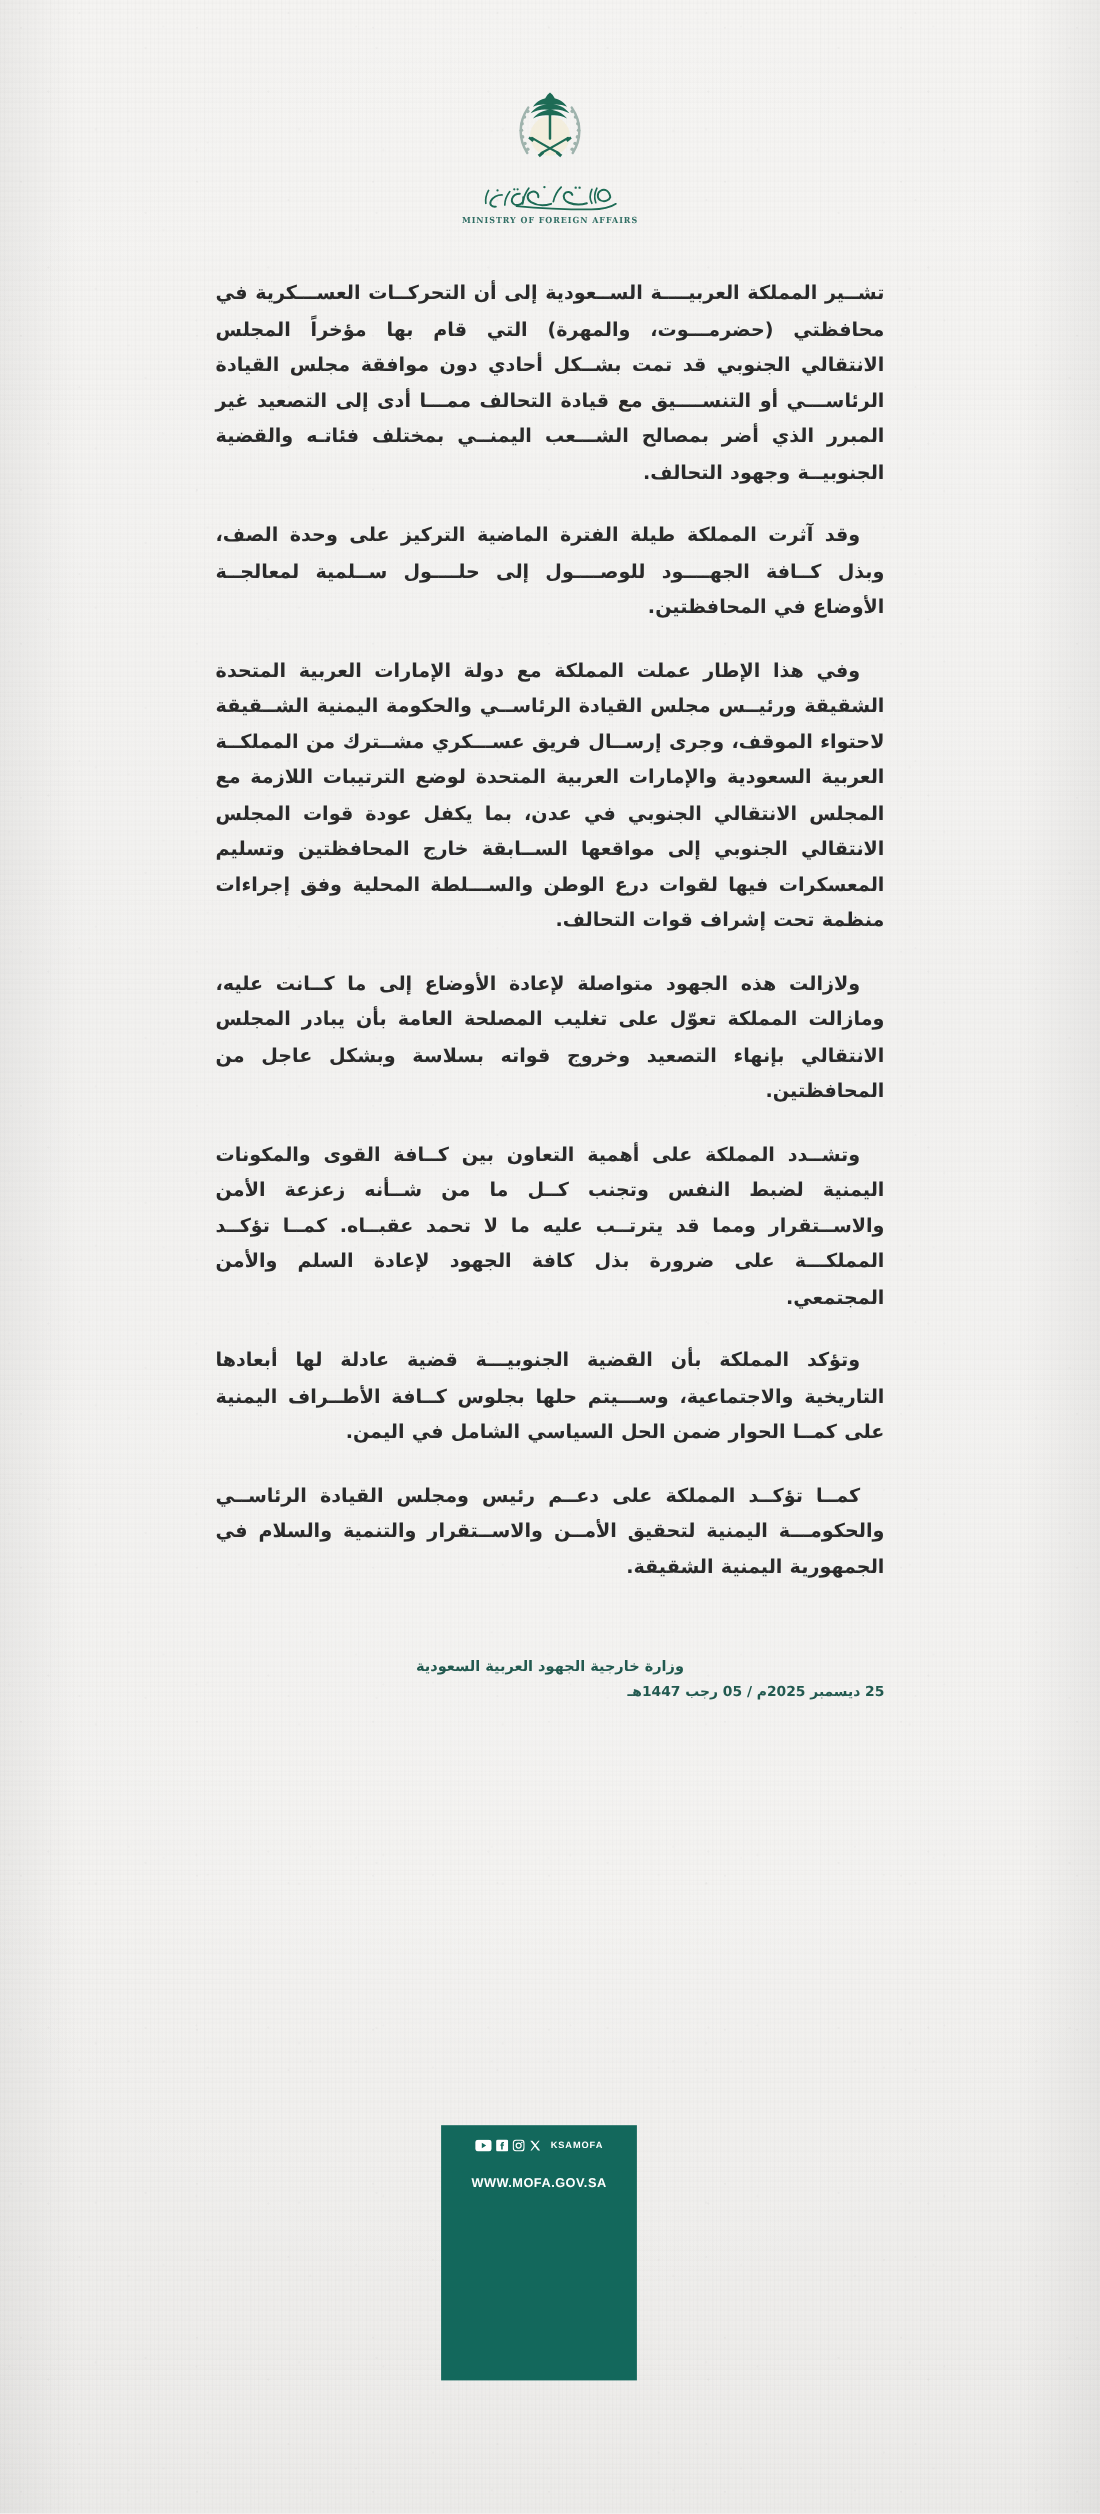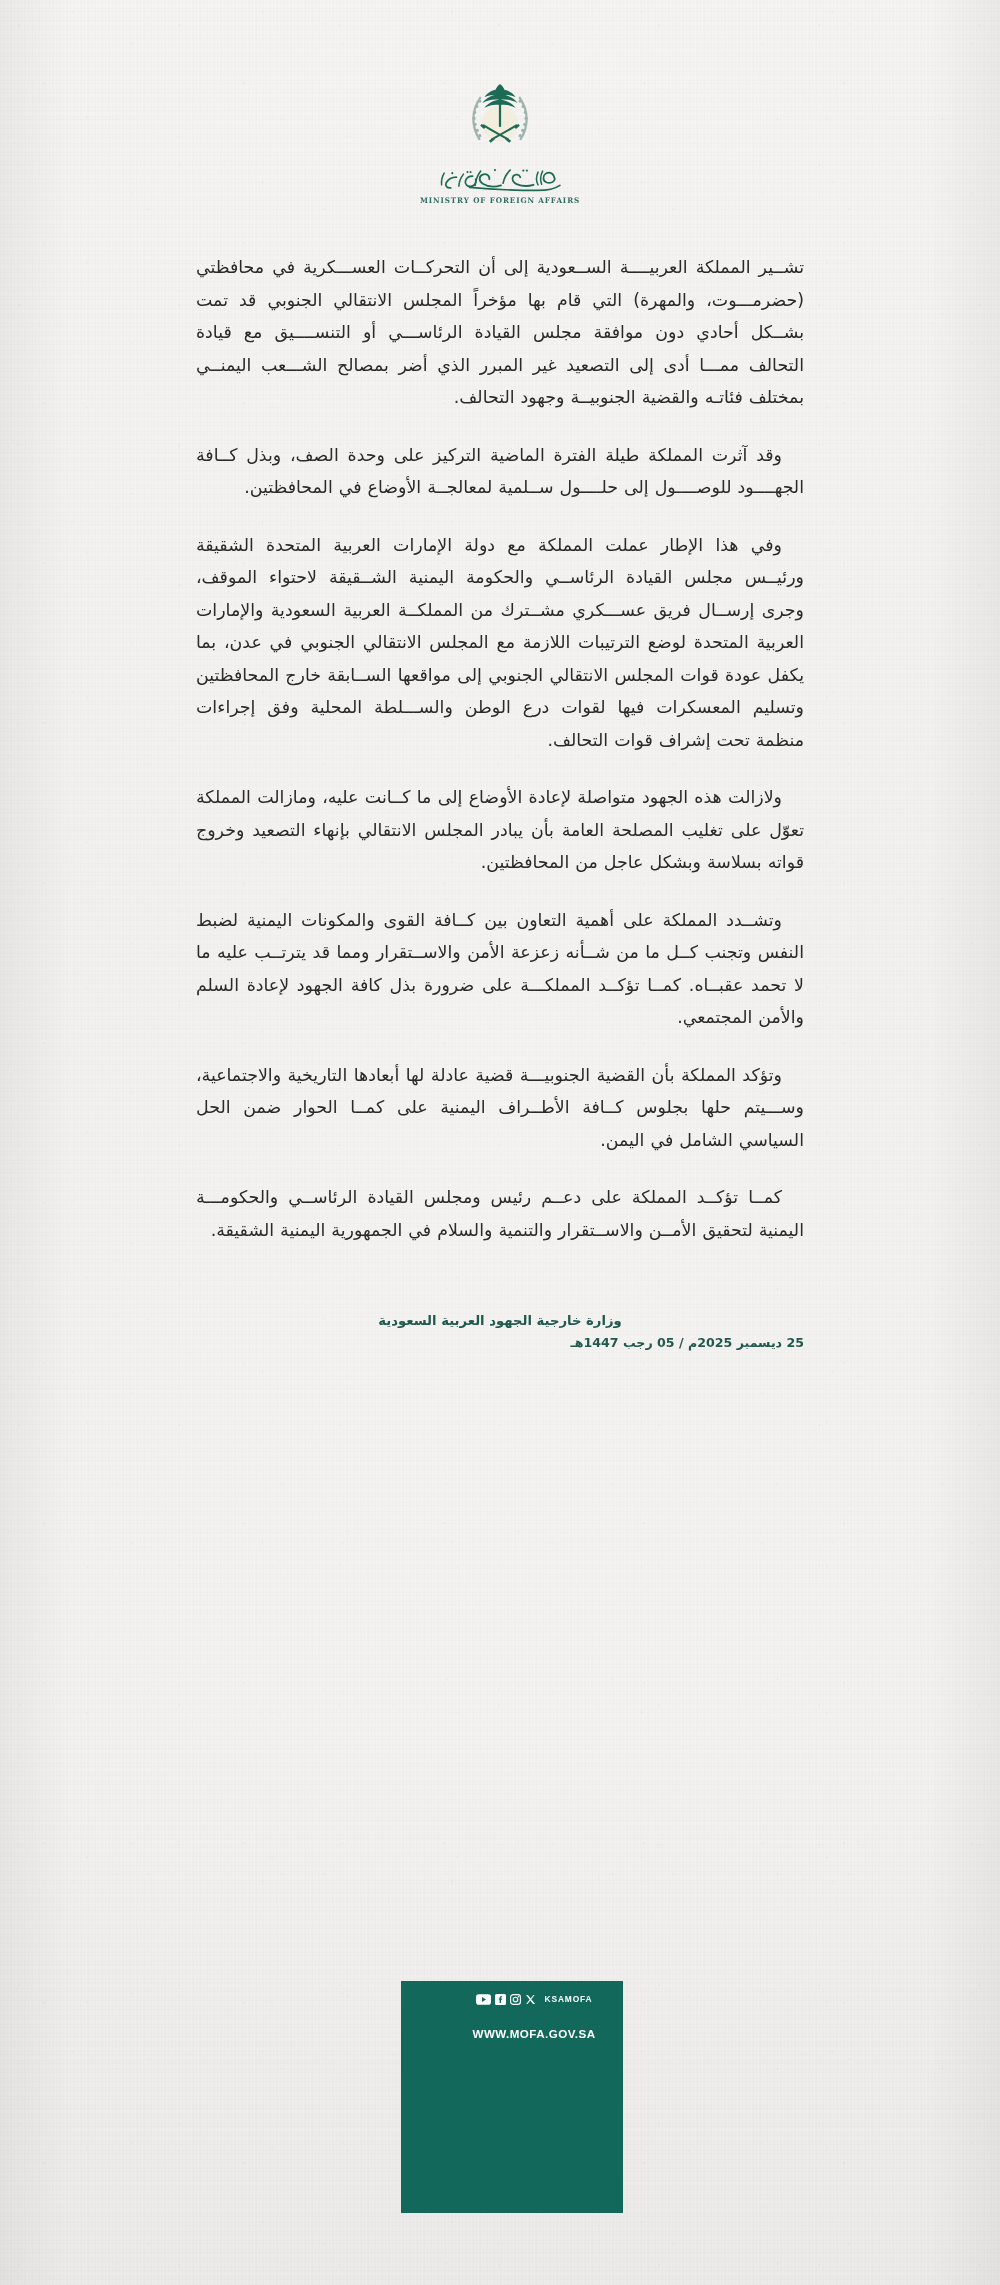--- a/index.html
+++ b/index.html
@@ -78,21 +78,21 @@
     text-align-last:right;
   }
   .para{
     color:#2a2a2a;
     font-size:17.4px;
     line-height:32.5px;
     margin:0 0 25px 0;
     text-align:justify;
     text-align-last:right;
     word-spacing:0.5px;
-    font-weight:400;
+    font-weight:700;
   }
   .para.indent{text-indent:22px;}
   .para:last-child{margin-bottom:12px;}
 
   
   .signature{
     margin:64px auto 0 auto;
     width:608px;
     text-align:center;
     direction:rtl;
@@ -103,25 +103,24 @@
     font-weight:bold;
     line-height:22px;
     letter-spacing:0.2px;
   }
   .sig-line.date{font-size:12.6px;text-align:right;}
 
   
   .footer-band{
     position:absolute;
     left:401px;
-    top:1981px;
+    top:1932px;
     width:178px;
     height:232px;
     background:#13685c;
-    padding-left:44px;
   }
   .footer-inner{
     padding-top:11px;
     display:flex;
     flex-direction:column;
     align-items:center;
     direction:ltr;
   }
   .social-row{
     display:flex;

